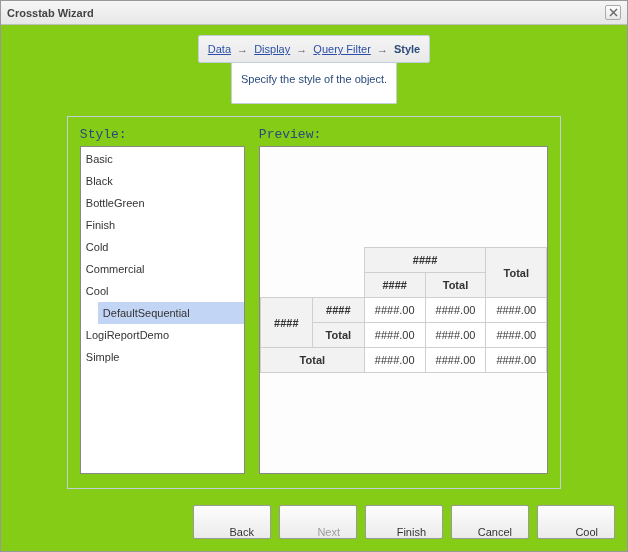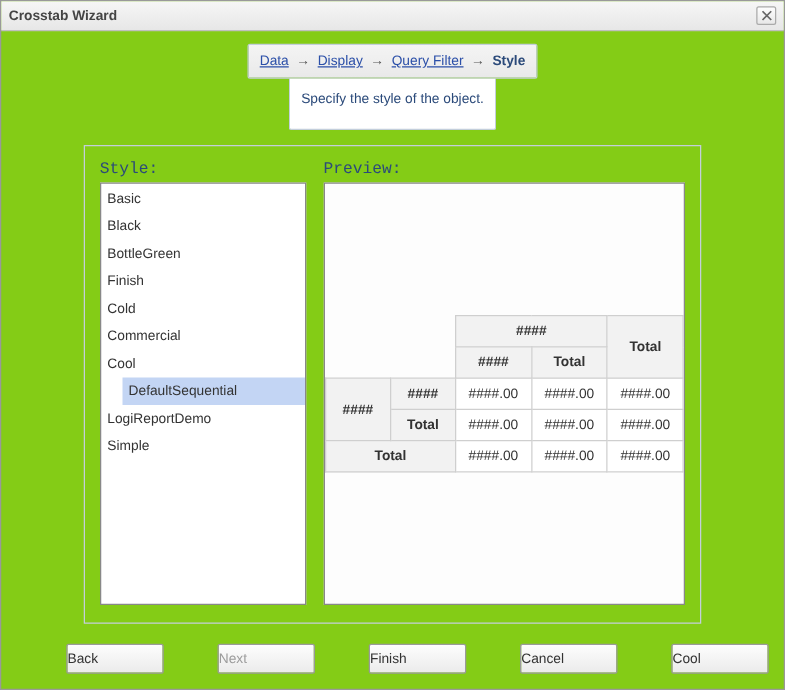--- a/index.html
+++ b/index.html
@@ -169,24 +169,23 @@
   .btn {
     width: 78px;
     height: 24px;
     border: 1px solid #9a9a9a;
     border-radius: 2px;
     background: linear-gradient(#fdfdfd,#ebebeb);
     font-family: inherit;
     font-size: 11px;
     color: #333;
     cursor: pointer;
-    text-align: left;
+    text-align: right;
     line-height: 20px;
-    padding: 0;
-    margin-left: 35px;
+    padding: 16px;
   }
   .btn[disabled] {
     color: #9c9c9c;
     cursor: default;
   }
 </style>
 </head>
 <body>
 
 <div class="window">

